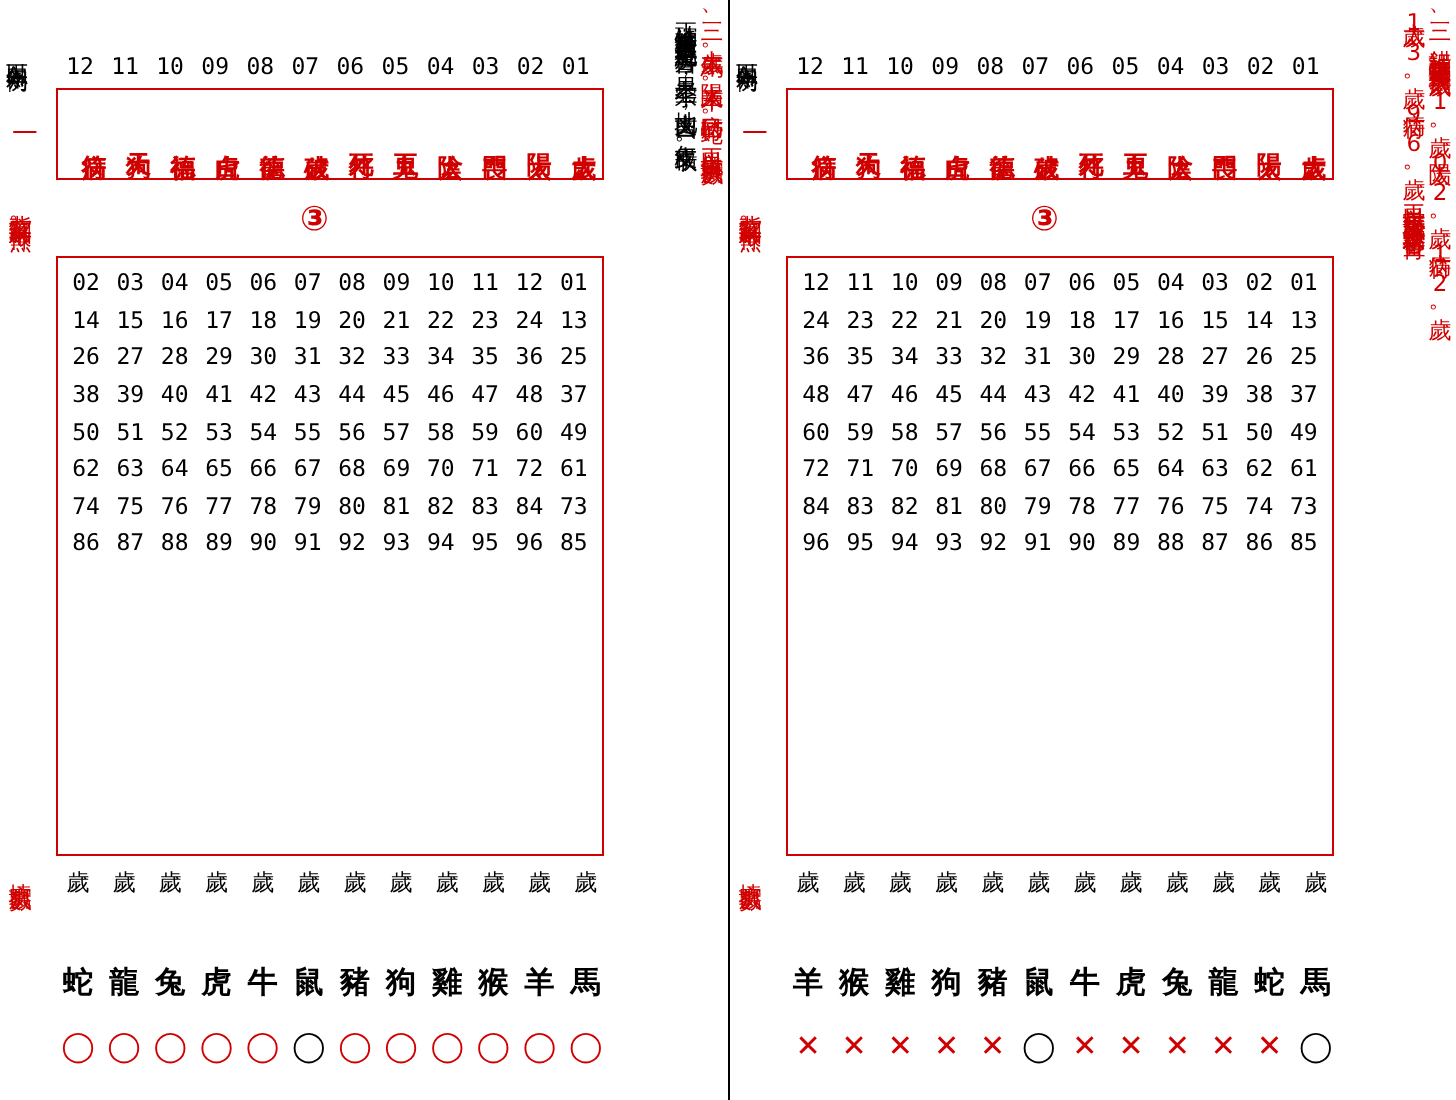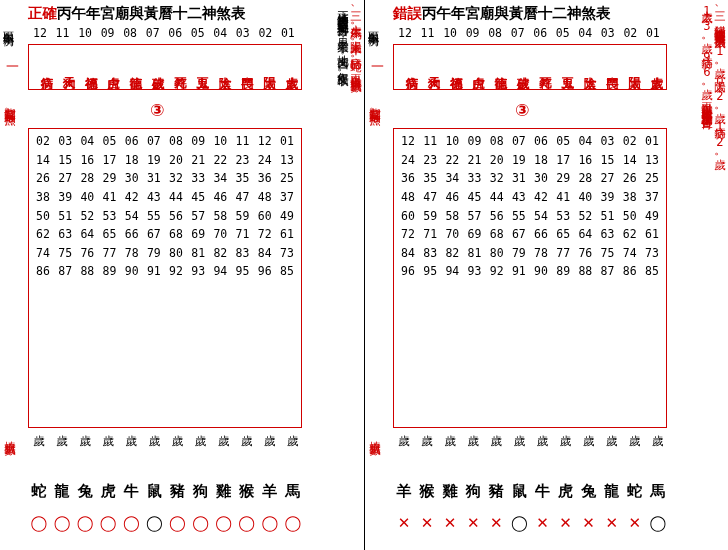--- a/index.html
+++ b/index.html
@@ -123,23 +123,20 @@
   .fillnote2{position:absolute;}
   .fillnote2 .v{font-size:11.5px;color:#d00000;height:120px;}
 </style>
 </head>
 <body>
 
 <div class="page">
 
   <div class="panel left">
 
-    <div class="title">
-      <span class="red">正確</span><span class="blk">丙午年宮廟與黃曆十二神煞表</span>
-    </div>
 
     <div class="leftcol">
       <div class="v">以丙午年為例</div>
     </div>
 
     <div class="numrow" style="top:26px;left:30px;width:268px;">
       <span>12</span>
       <span>11</span>
       <span>10</span>
       <span>09</span>
@@ -336,23 +333,20 @@
         <span class="mk-red">◯</span>
         <span class="mk-red">◯</span>
         <span class="mk-red">◯</span>
         <span class="mk-red">◯</span>
         <span class="mk-red">◯</span>
       </div>
   </div>
 
   <div class="panel right">
 
-    <div class="title">
-      <span class="red">錯誤</span><span class="blk">丙午年宮廟與黃曆十二神煞表</span>
-    </div>
 
     <div class="leftcol">
       <div class="v">以丙午年為例</div>
     </div>
 
     <div class="numrow" style="top:26px;left:30px;width:268px;">
       <span>12</span>
       <span>11</span>
       <span>10</span>
       <span>09</span>

